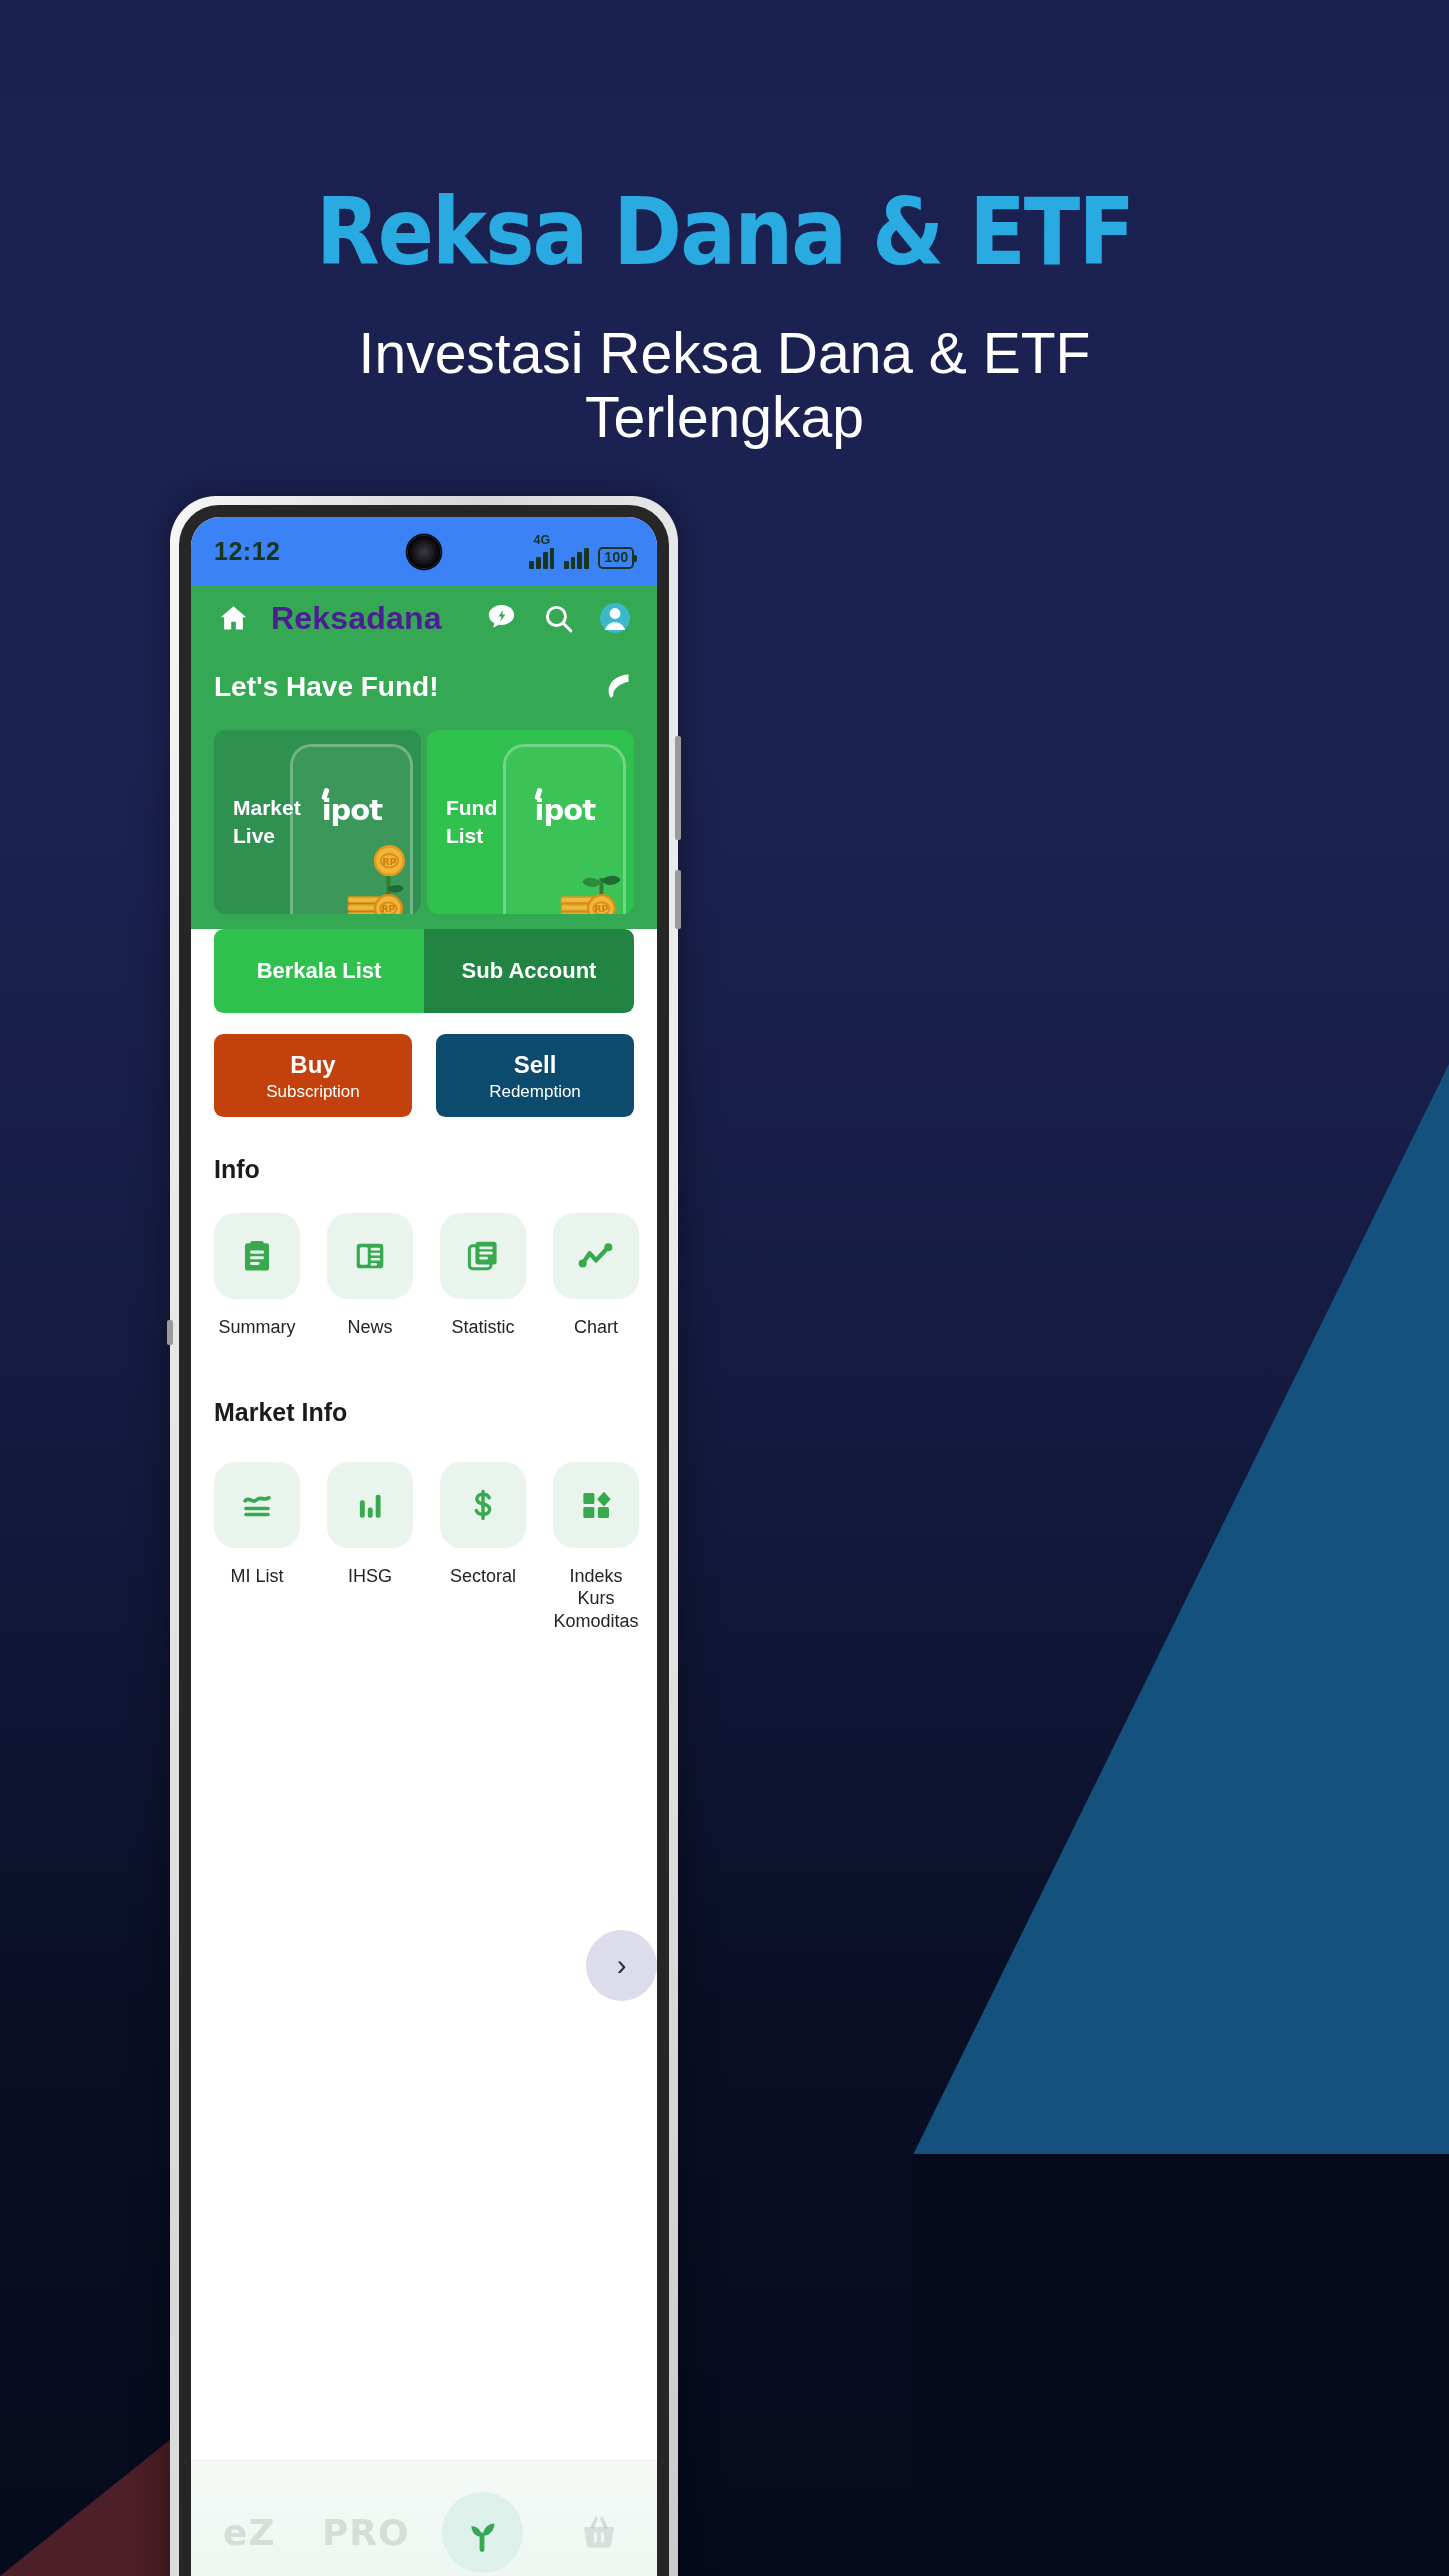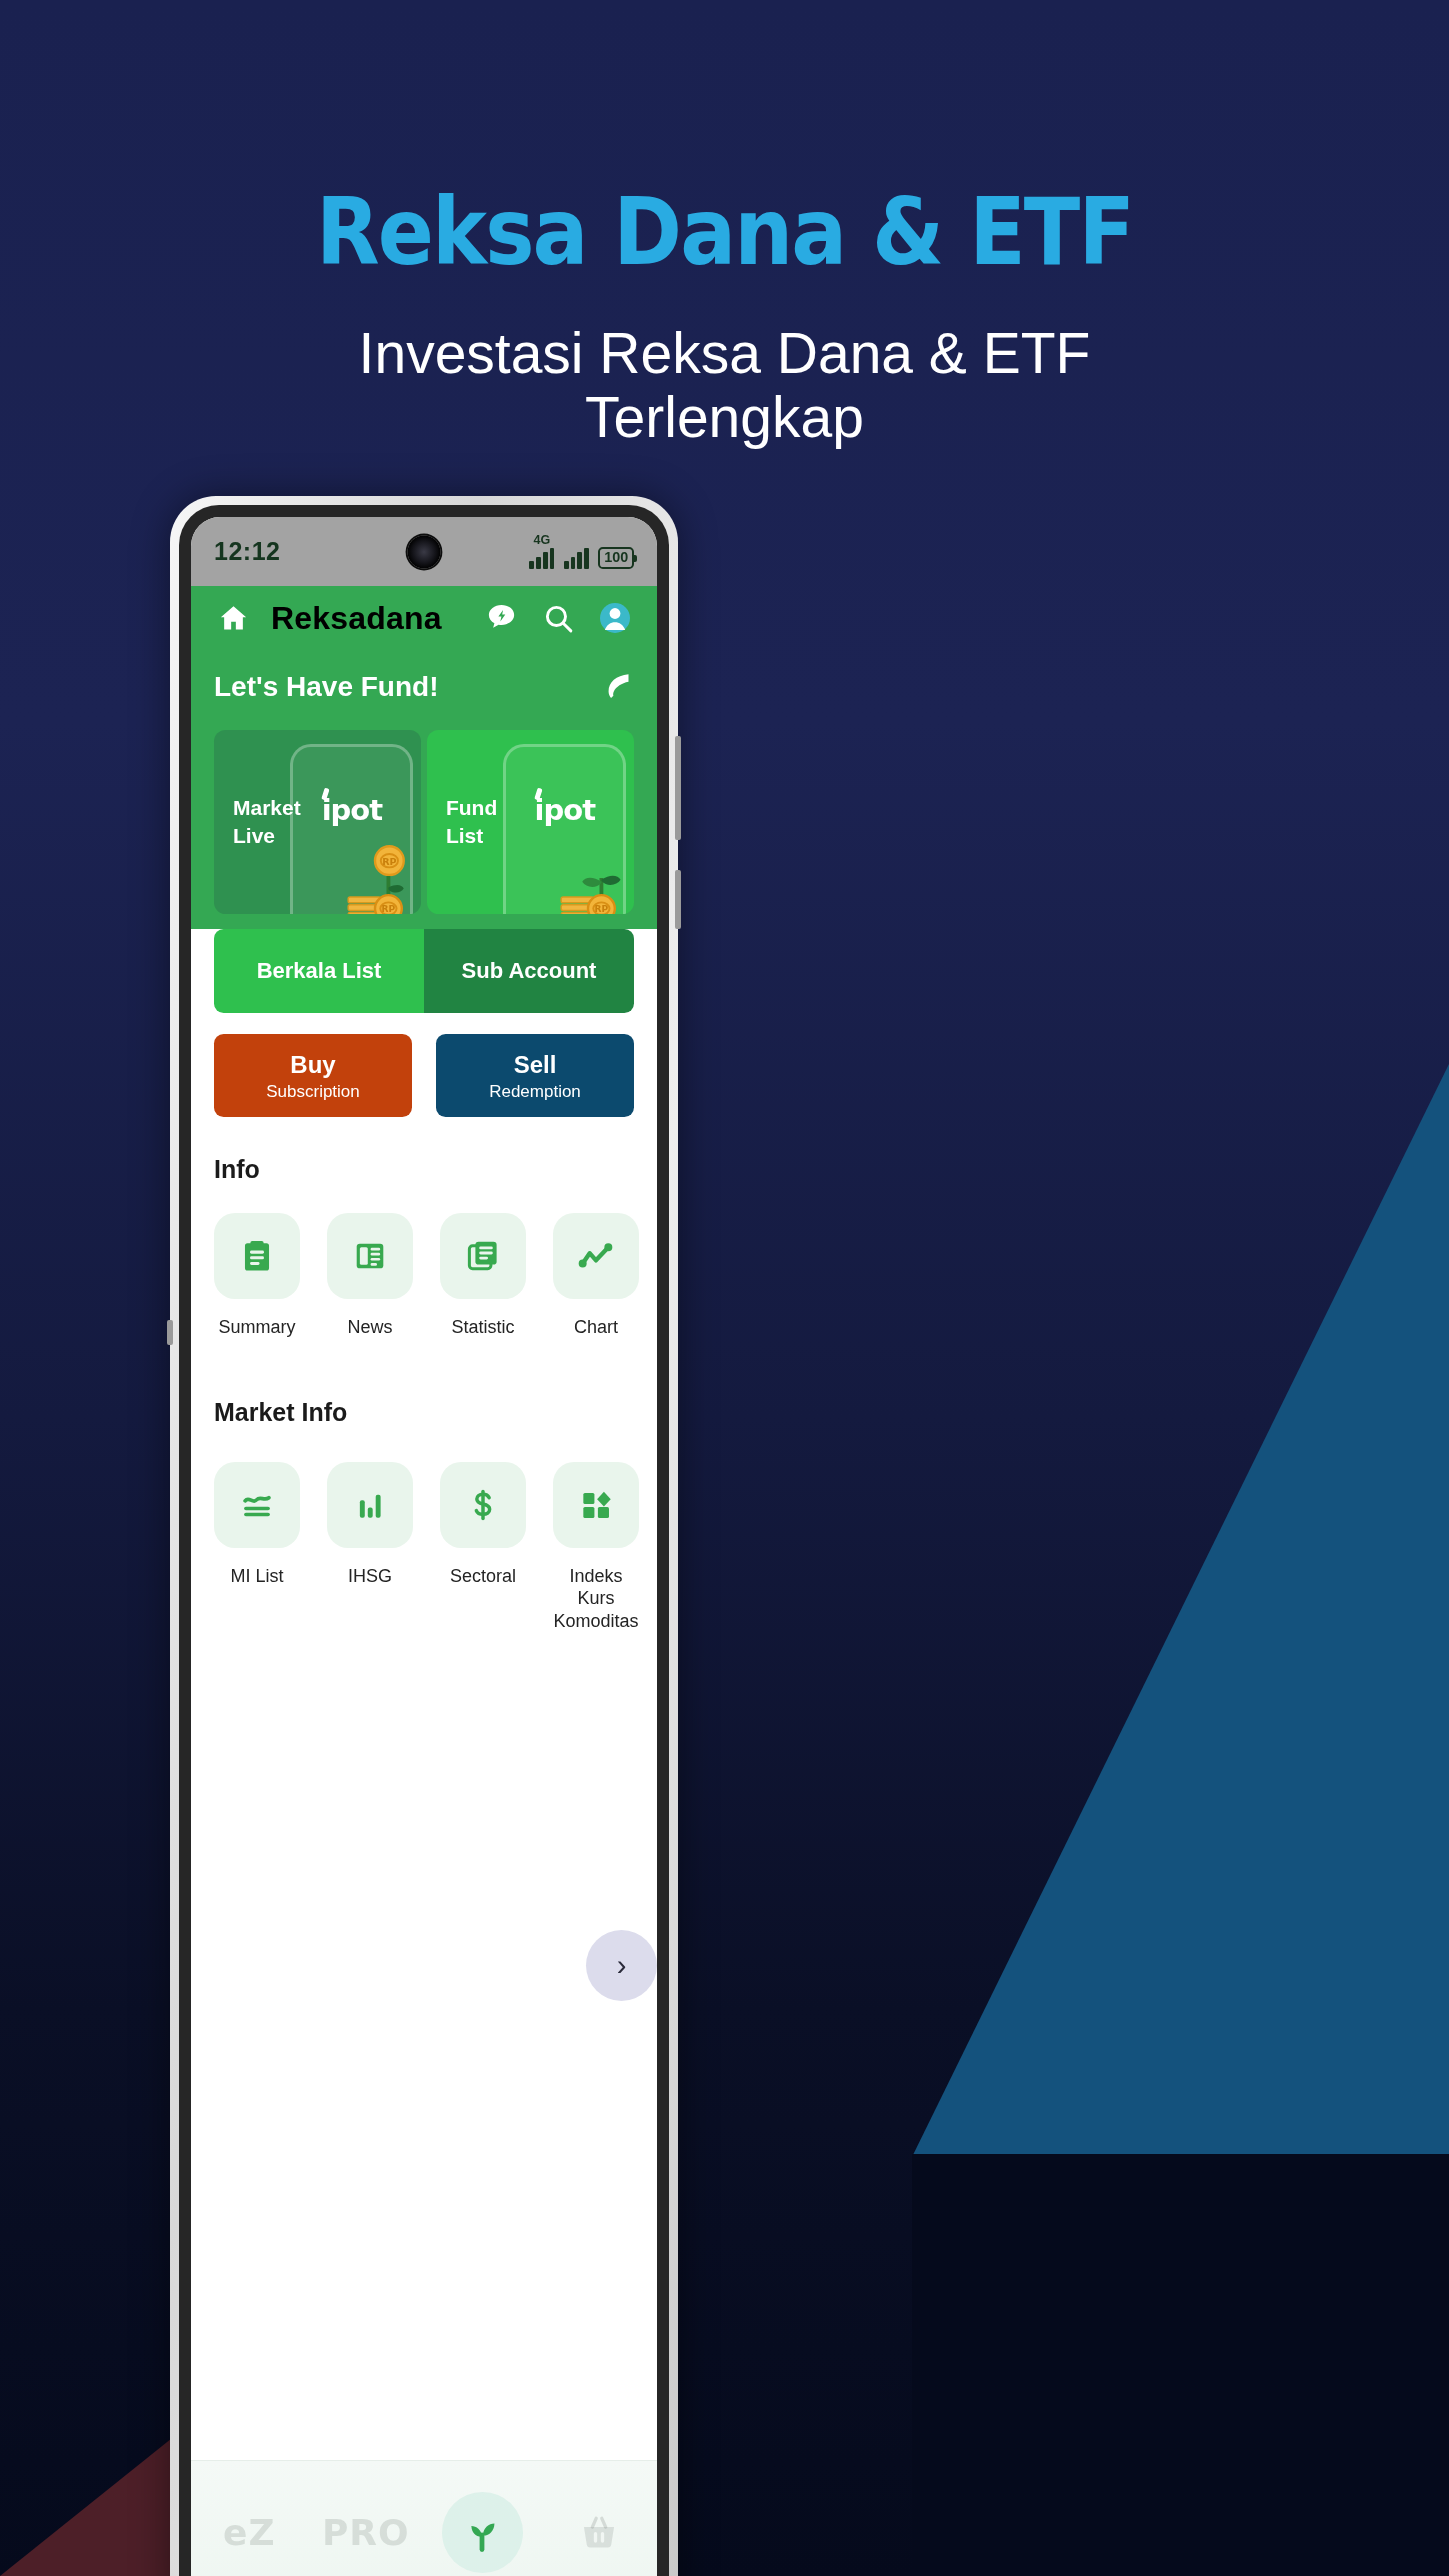--- a/index.html
+++ b/index.html
@@ -92,21 +92,21 @@
     border-radius: 1.9px;
   }
   #btn-power { right: -2.9px; top: 240px; width: 5.8px; height: 104px; }
   #btn-vol   { right: -2.9px; top: 374px; width: 5.8px; height: 59px; }
   #btn-left  { left: -2.9px; top: 824px; width: 5.8px; height: 25px; }
 
   
   #statusbar {
     position: relative;
     height: 69px;
-    background: #a3a3a3;
+    background: #3b82f6;
     display: flex; align-items: center;
     padding: 0 23px;
     color: #12331c;
   }
   #sb-time { font-size: 25px; font-weight: 700; letter-spacing: 0.5px; color:#15351f; }
   #sb-spacer { flex: 1; }
   #sb-right { display: flex; align-items: flex-end; gap: 9.6px; }
   #camera-hole {
     position: absolute;
     left: 50%; top: 50%; transform: translate(-50%,-50%);
@@ -127,21 +127,21 @@
     content:''; position:absolute; right:-4.8px; top:5.8px;
     width:2.9px; height:7.7px; background:#17351f; border-radius:0 1.9px 1.9px 0;
   }
 
   
   #appheader {
     background: #34a853;
     padding: 13.4px 23px 3.8px 23px;
     display:flex; align-items:center; gap: 19px;
   }
-  #app-title { color:#000000; font-size: 32px; font-weight: 600; letter-spacing:0.2px; }
+  #app-title { color:#4c1d95; font-size: 32px; font-weight: 600; letter-spacing:0.2px; }
   #hdr-spacer { flex:1; }
   .hdr-ico { width: 38px; height: 38px; display:flex; align-items:center; justify-content:center; }
 
   
   #greenband { background:#34a853; padding: 29px 23px 0 23px; }
   #lhf-row { display:flex; align-items:center; }
   #lhf-text { color:#fff; font-size: 28px; font-weight:600; }
   #lhf-spacer { flex:1; }
 
   

